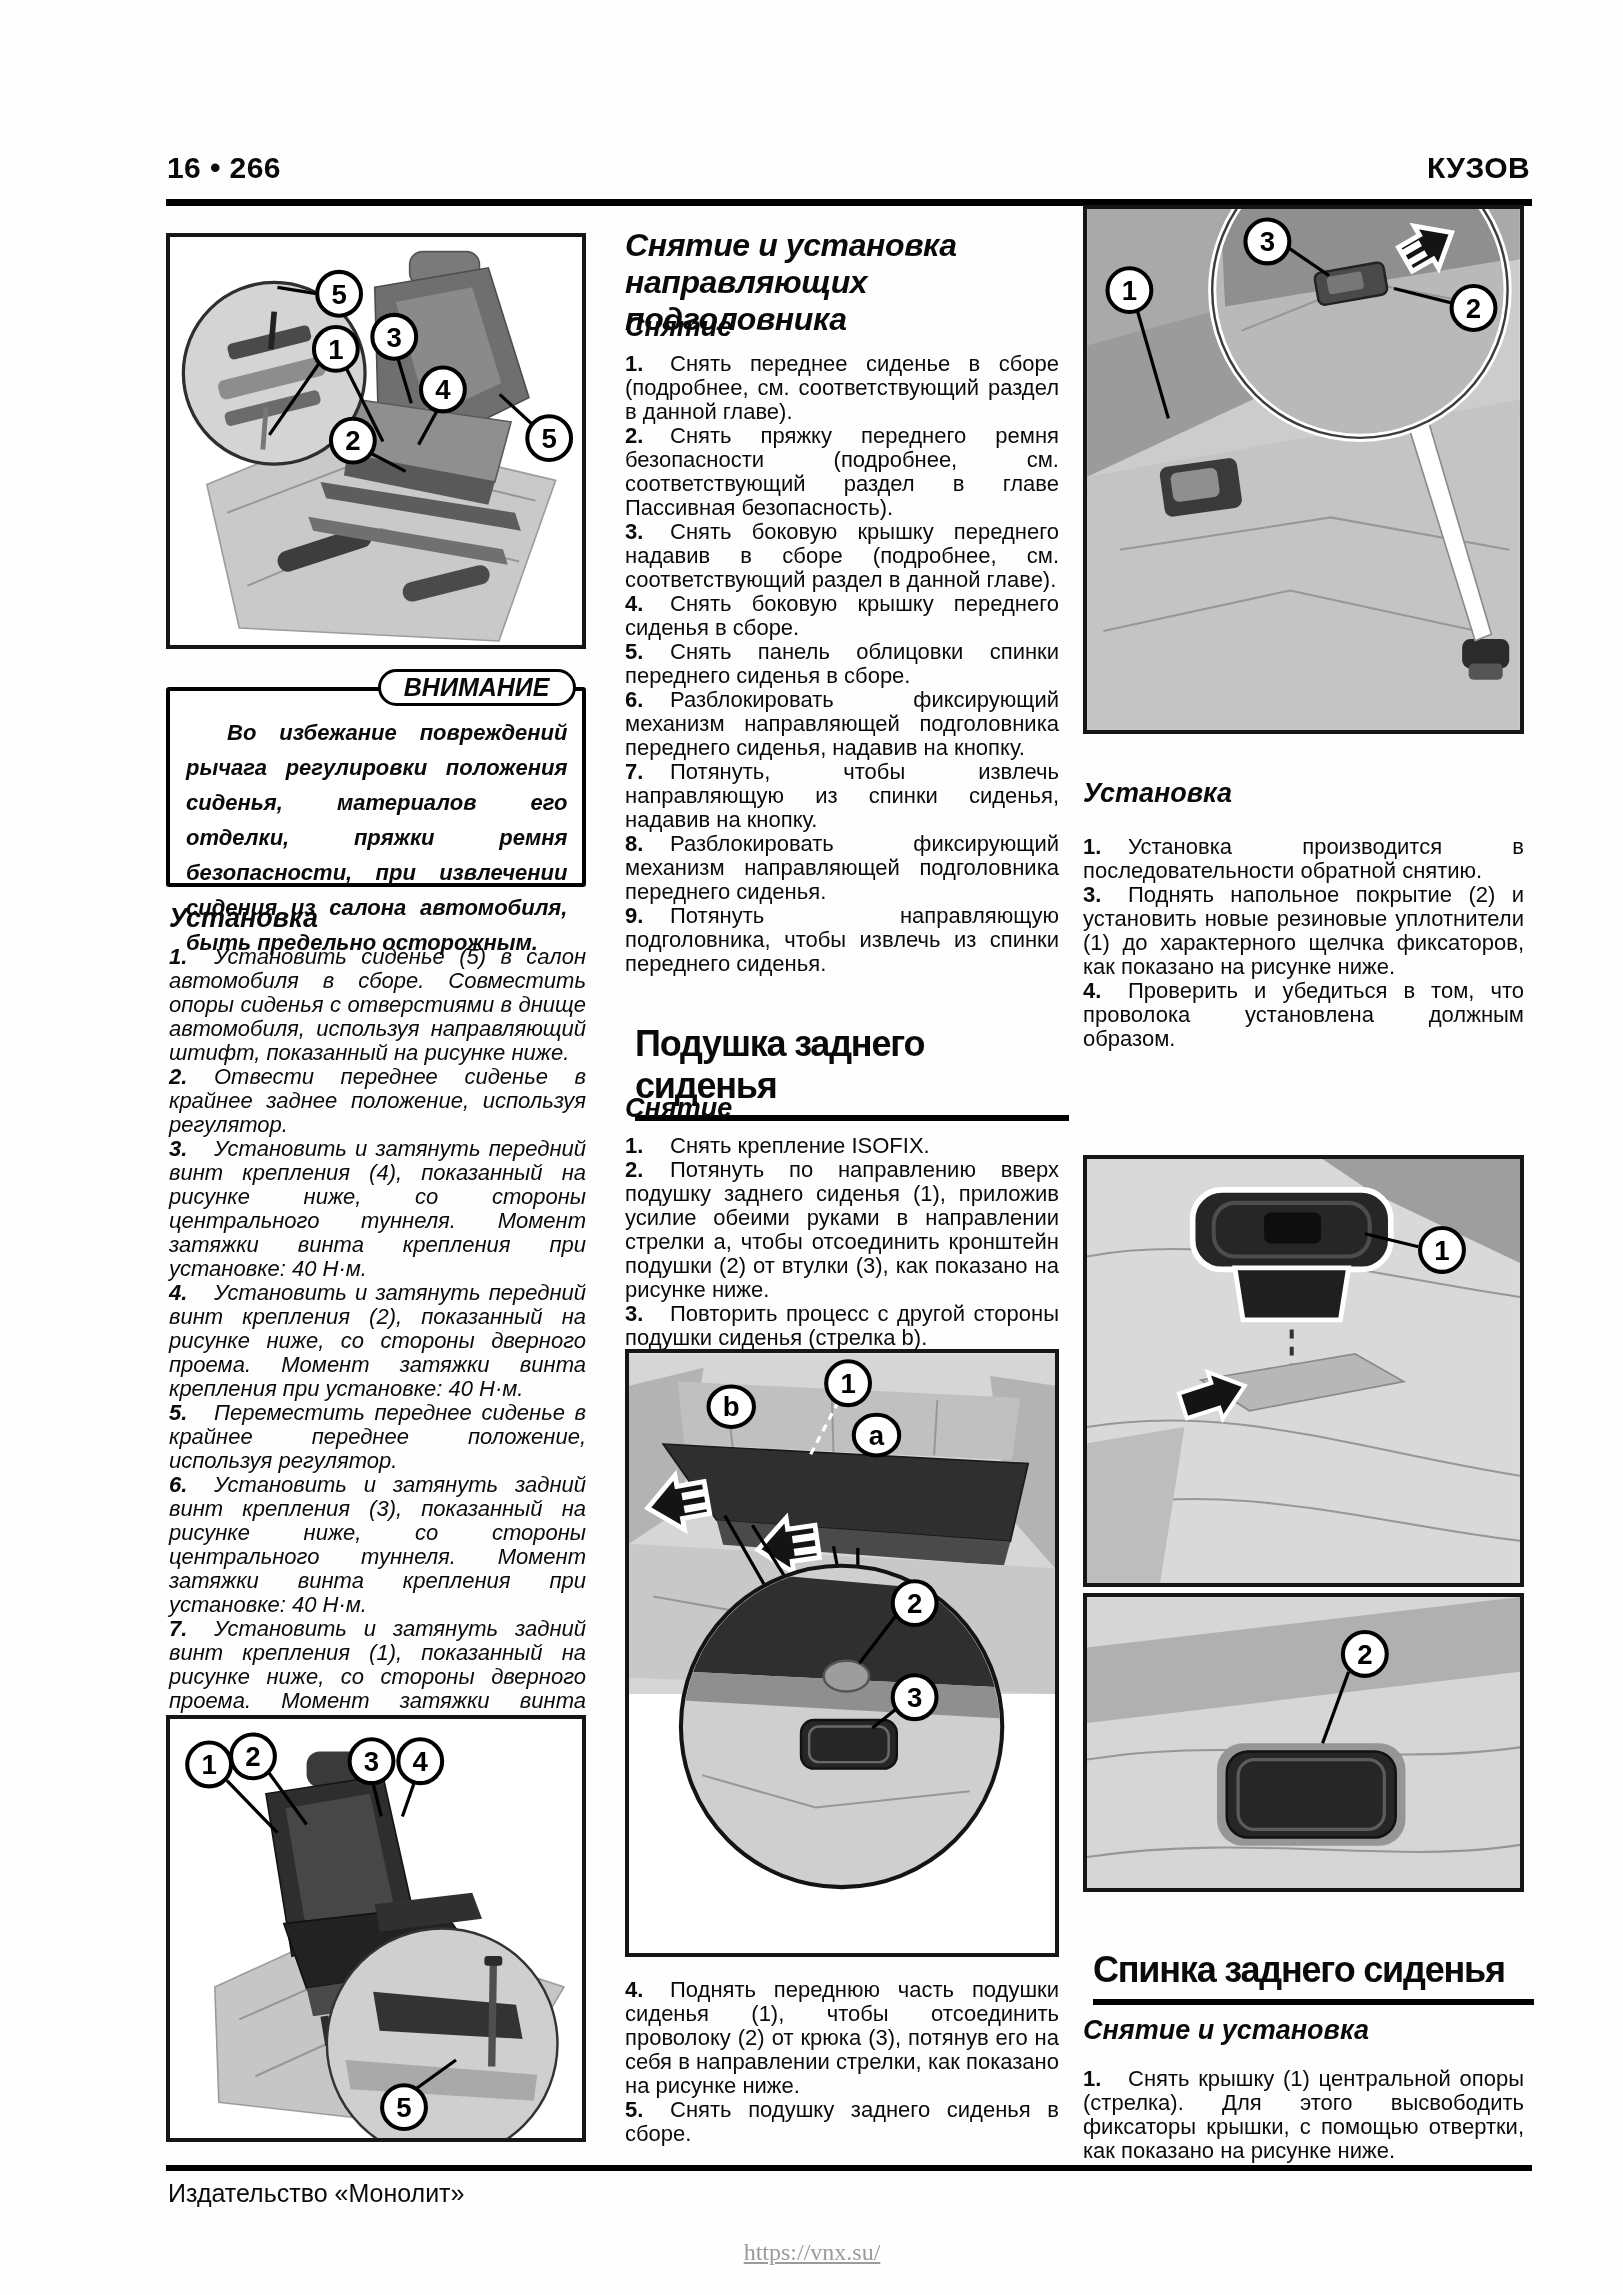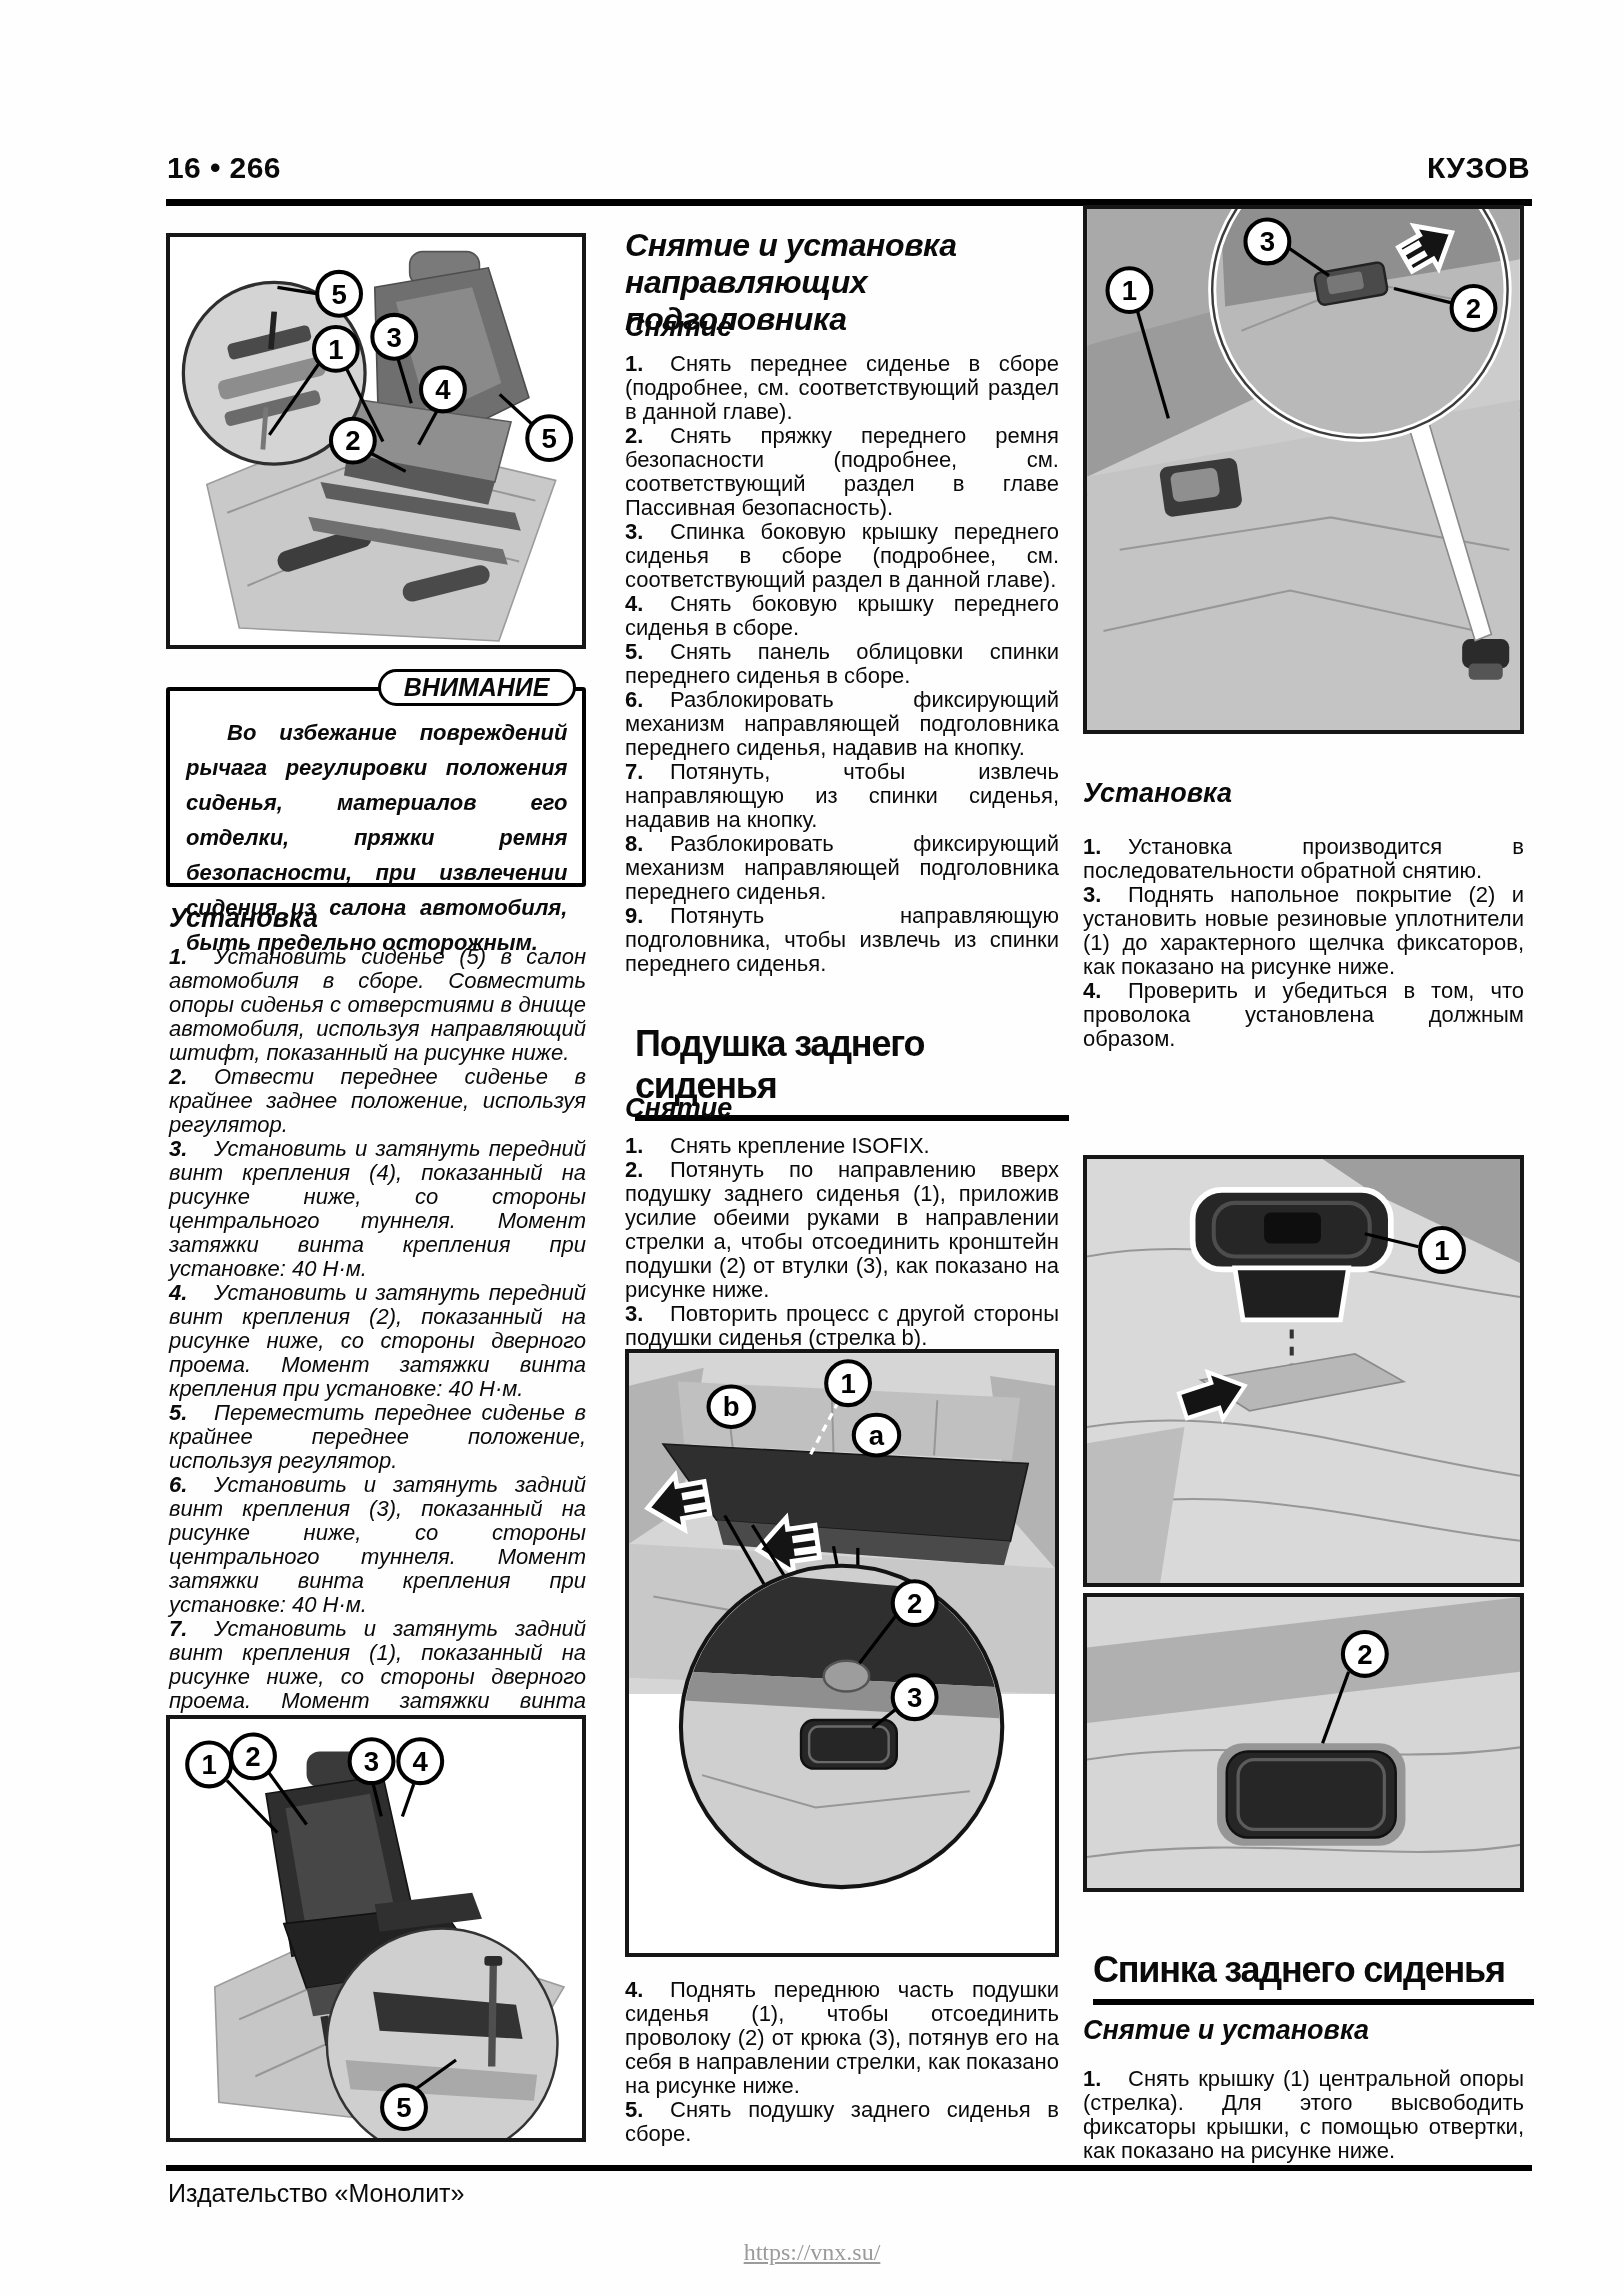--- a/index.html
+++ b/index.html
@@ -167,21 +167,21 @@
         </g>
     </svg>
   </div>
 
   <h2 class="abs h-ital" style="left:625px;top:227px;width:438px;">Снятие и установка направляющих подголовника</h2>
   <h3 class="abs h-sub" style="left:625px;top:312px;">Снятие</h3>
 
   <div class="abs col-text" style="left:625px;top:352px;width:434px;">
     <p><span class="num">1.</span><span>Снять переднее сиденье в сборе (подробнее, см. соответствующий раздел в данной главе).</span></p>
     <p><span class="num">2.</span><span>Снять пряжку переднего ремня безопасности (подробнее, см. соответствующий раздел в главе Пассивная безопасность).</span></p>
-    <p><span class="num">3.</span><span>Спинка боковую крышку переднего сиденья в сборе (подробнее, см. соответствующий раздел в данной главе).</span></p>
+    <p><span class="num">3.</span><span>Снять боковую крышку переднего надавив в сборе (подробнее, см. соответствующий раздел в данной главе).</span></p>
     <p><span class="num">4.</span><span>Снять боковую крышку переднего сиденья в сборе.</span></p>
     <p><span class="num">5.</span><span>Снять панель облицовки спинки переднего сиденья в сборе.</span></p>
     <p><span class="num">6.</span><span>Разблокировать фиксирующий механизм направляющей подголовника переднего сиденья, надавив на кнопку.</span></p>
     <p><span class="num">7.</span><span>Потянуть, чтобы извлечь направляющую из спинки сиденья, надавив на кнопку.</span></p>
     <p><span class="num">8.</span><span>Разблокировать фиксирующий механизм направляющей подголовника переднего сиденья.</span></p>
     <p><span class="num">9.</span><span>Потянуть направляющую подголовника, чтобы извлечь из спинки переднего сиденья.</span></p>
   </div>
 
   <h2 class="abs h-section" style="left:625px;top:1013px;width:434px;">Подушка заднего сиденья</h2>
   <h3 class="abs h-sub" style="left:625px;top:1093px;">Снятие</h3>

